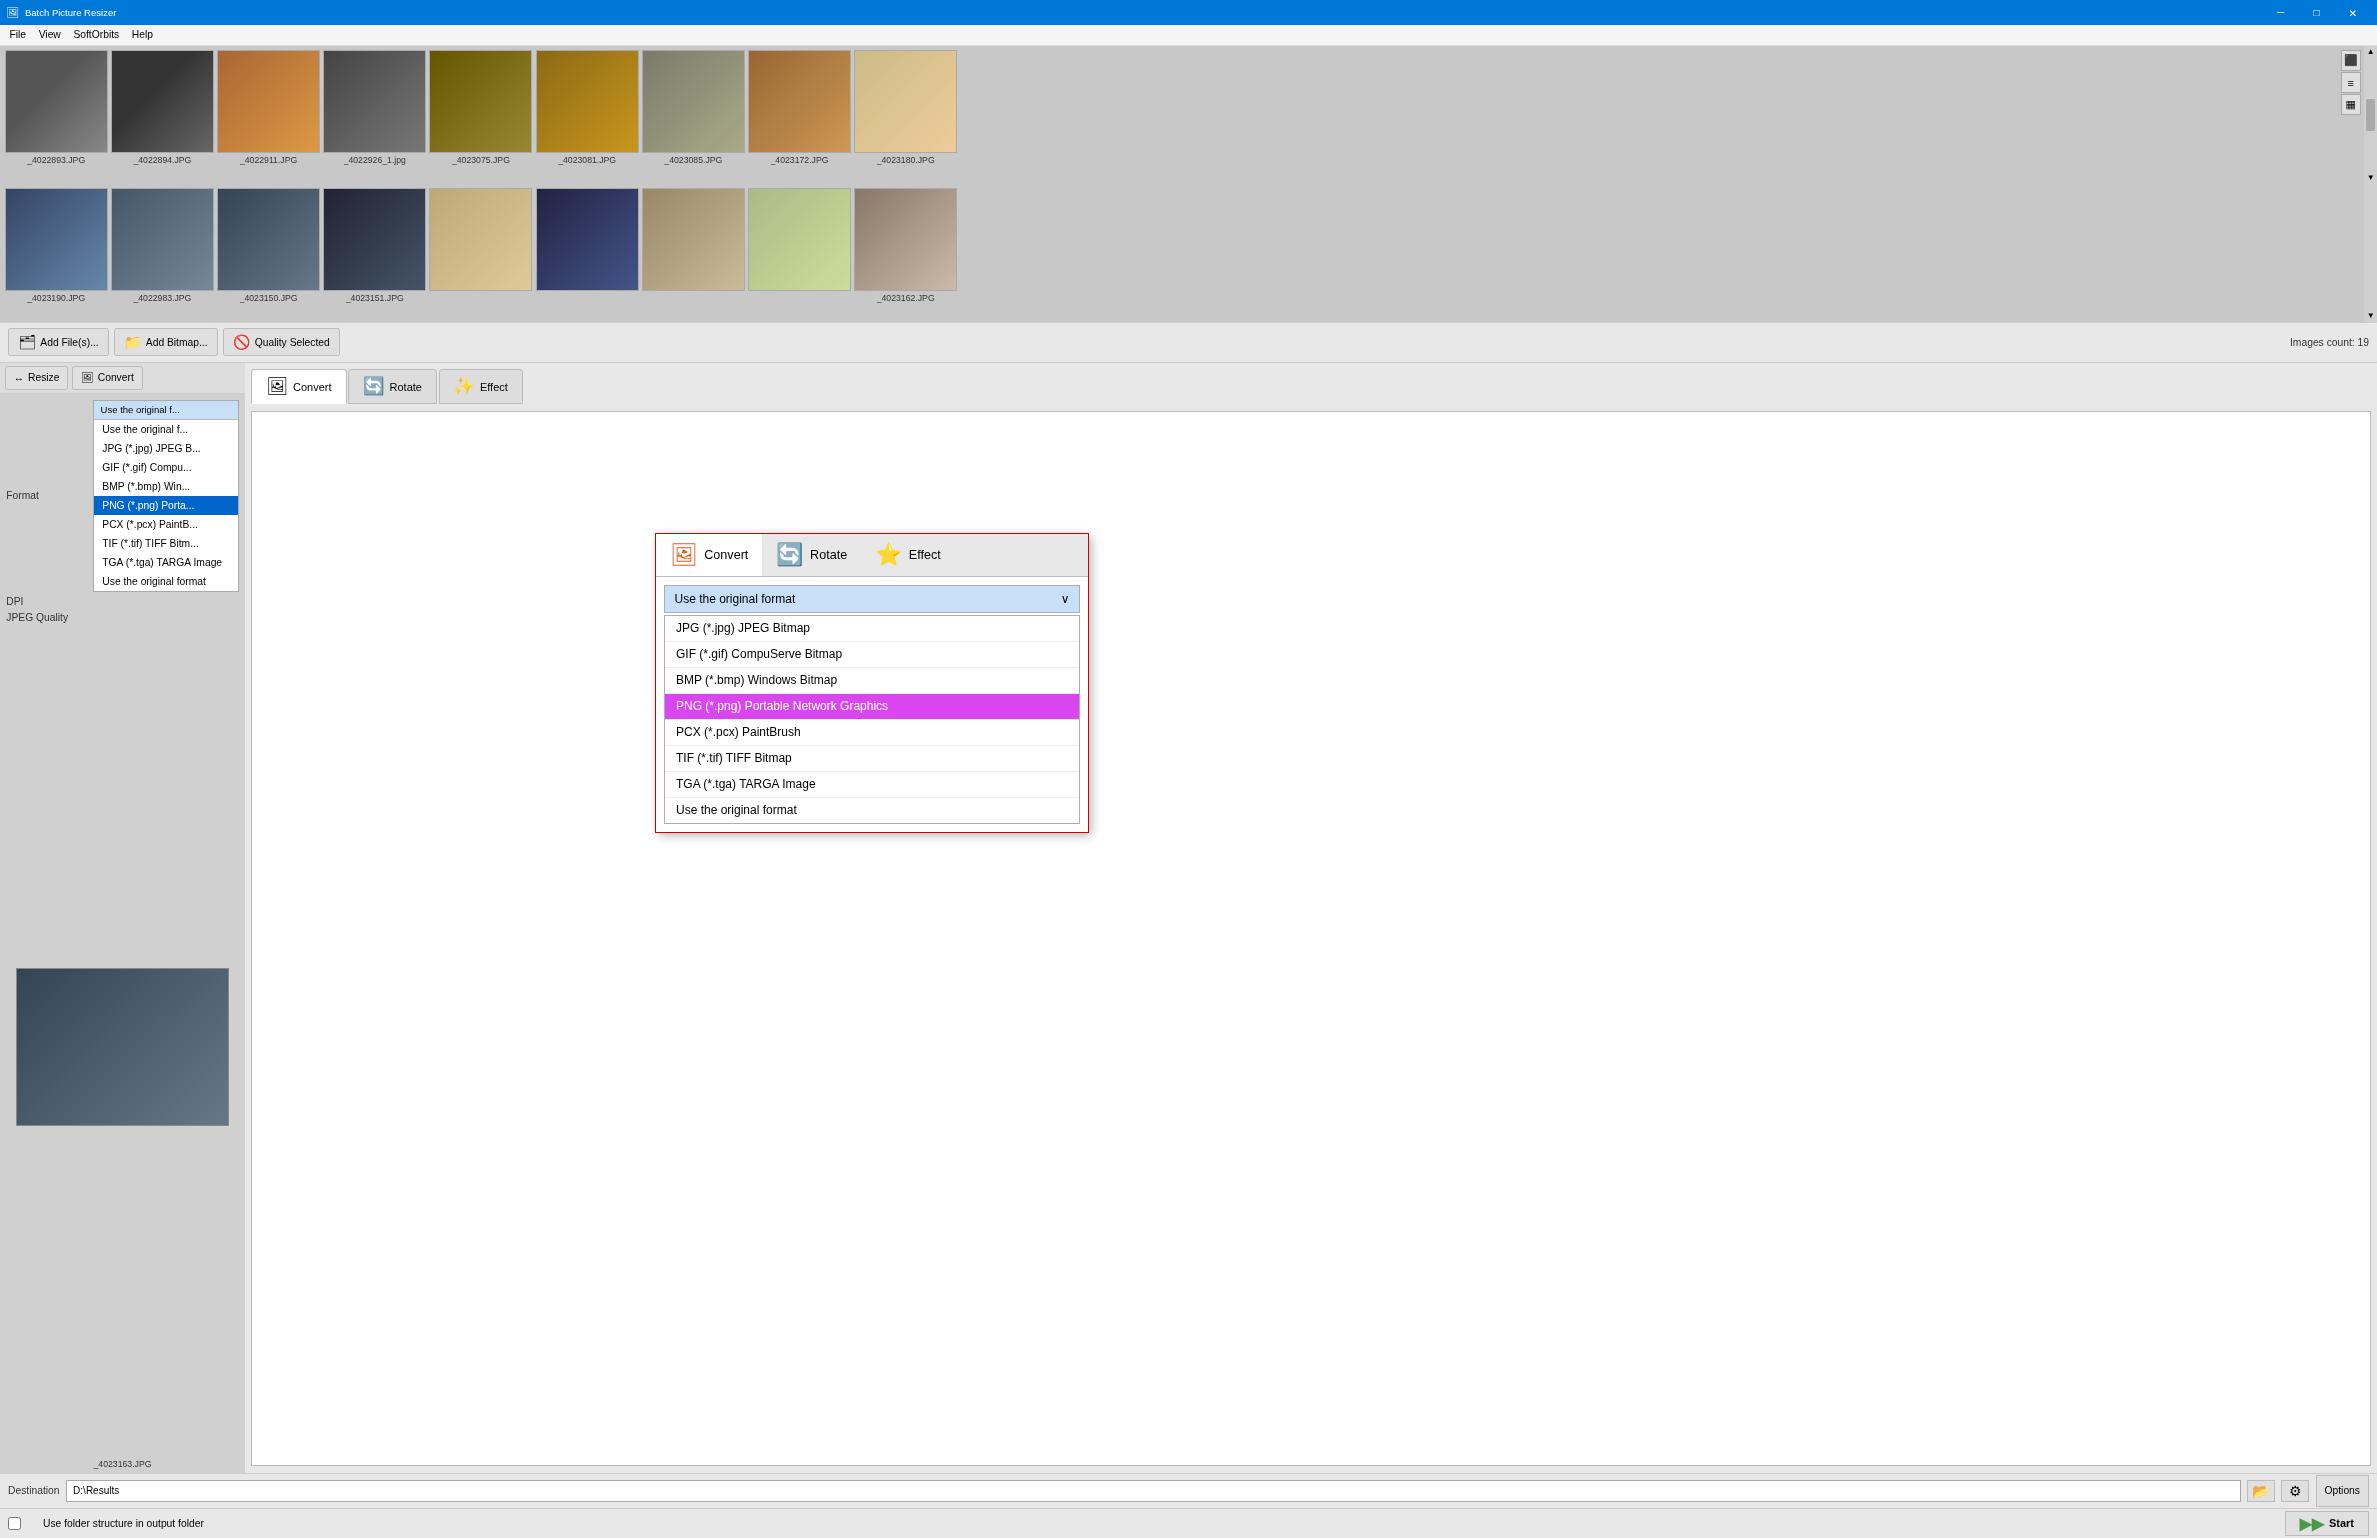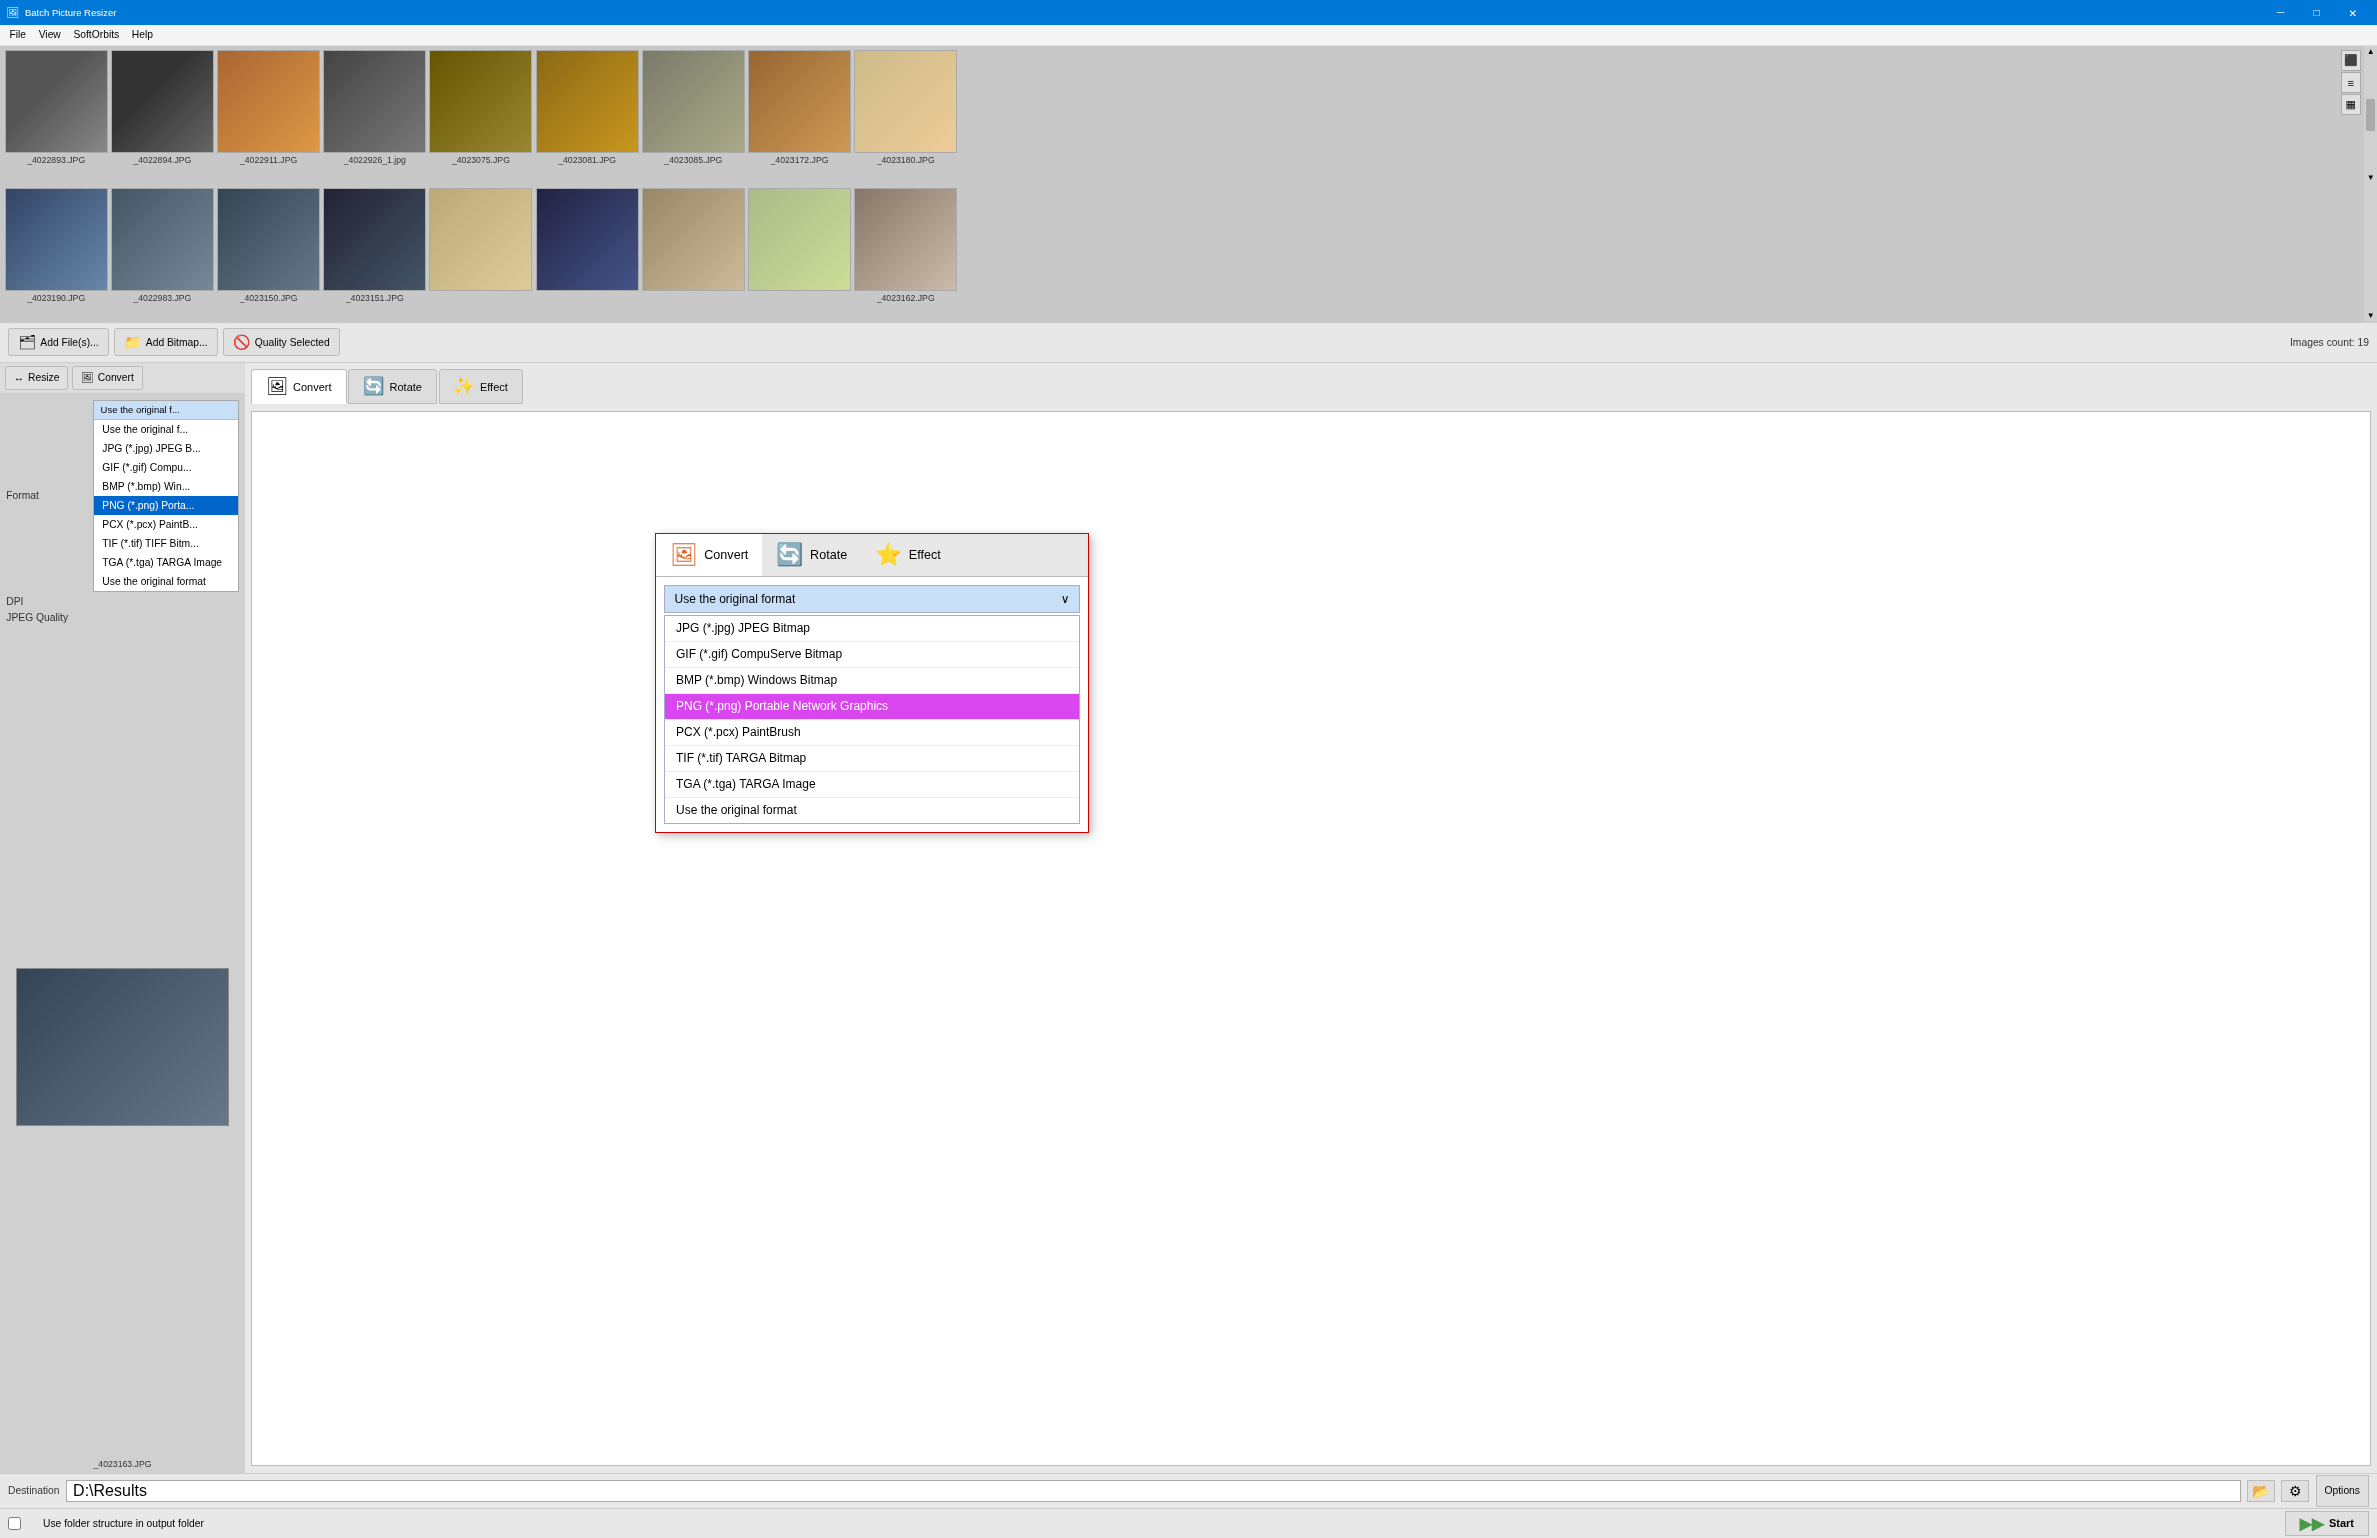--- a/index.html
+++ b/index.html
@@ -250,21 +250,21 @@
       display: flex; align-items: center; gap: 6.3px;
       height: 35px;
       flex-shrink: 0;
     }
     .dest-label { font-size: 10.3px; color: #333; }
     .dest-input {
       flex: 1;
       padding: 3.2px 6.3px;
       border: 0.8px solid #aaa;
       background: white;
-      font-size: 16px;
+      font-size: 10px;
       height: 22px;
     }
     .dest-browse-btn {
       width: 28px; height: 22px;
       background: #e0e0e0; border: 0.8px solid #bbb;
       display: flex; align-items: center; justify-content: center;
       cursor: pointer; font-size: 14px;
     }
     .dest-options-btn {
       display: flex; align-items: center; gap: 3.2px;
@@ -538,21 +538,21 @@
           <div class="big-dropdown-header">
             <span>Use the original format</span>
             <span>∨</span>
           </div>
           <div class="big-dropdown-items">
             <div class="big-dropdown-item">JPG (*.jpg) JPEG Bitmap</div>
             <div class="big-dropdown-item">GIF (*.gif) CompuServe Bitmap</div>
             <div class="big-dropdown-item">BMP (*.bmp) Windows Bitmap</div>
             <div class="big-dropdown-item selected">PNG (*.png) Portable Network Graphics</div>
             <div class="big-dropdown-item">PCX (*.pcx) PaintBrush</div>
-            <div class="big-dropdown-item">TIF (*.tif) TARGA Bitmap</div>
+            <div class="big-dropdown-item">TIF (*.tif) TIFF Bitmap</div>
             <div class="big-dropdown-item">TGA (*.tga) TARGA Image</div>
             <div class="big-dropdown-item">Use the original format</div>
           </div>
         </div>
       </div>
     </div>
   </div>
 
   <div class="dest-bar">
     <span class="dest-label">Destination</span>

